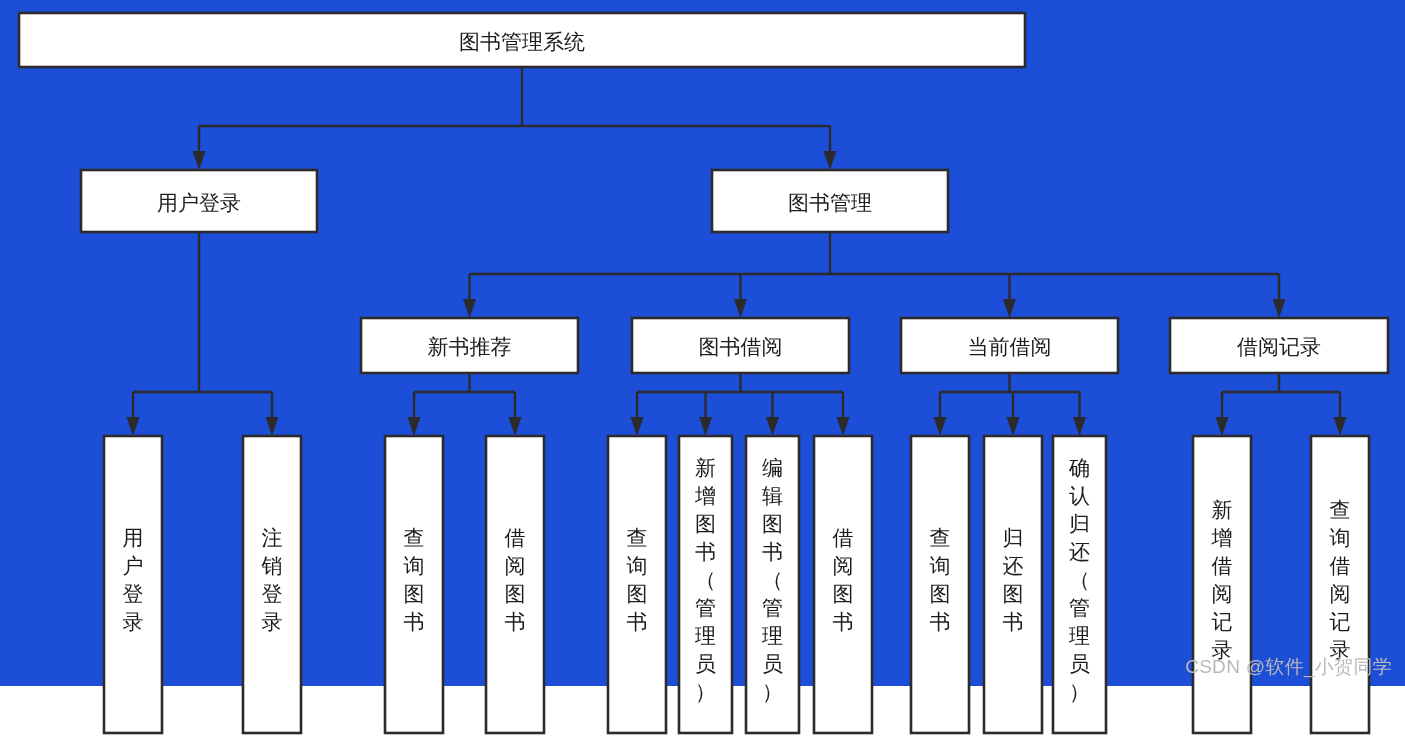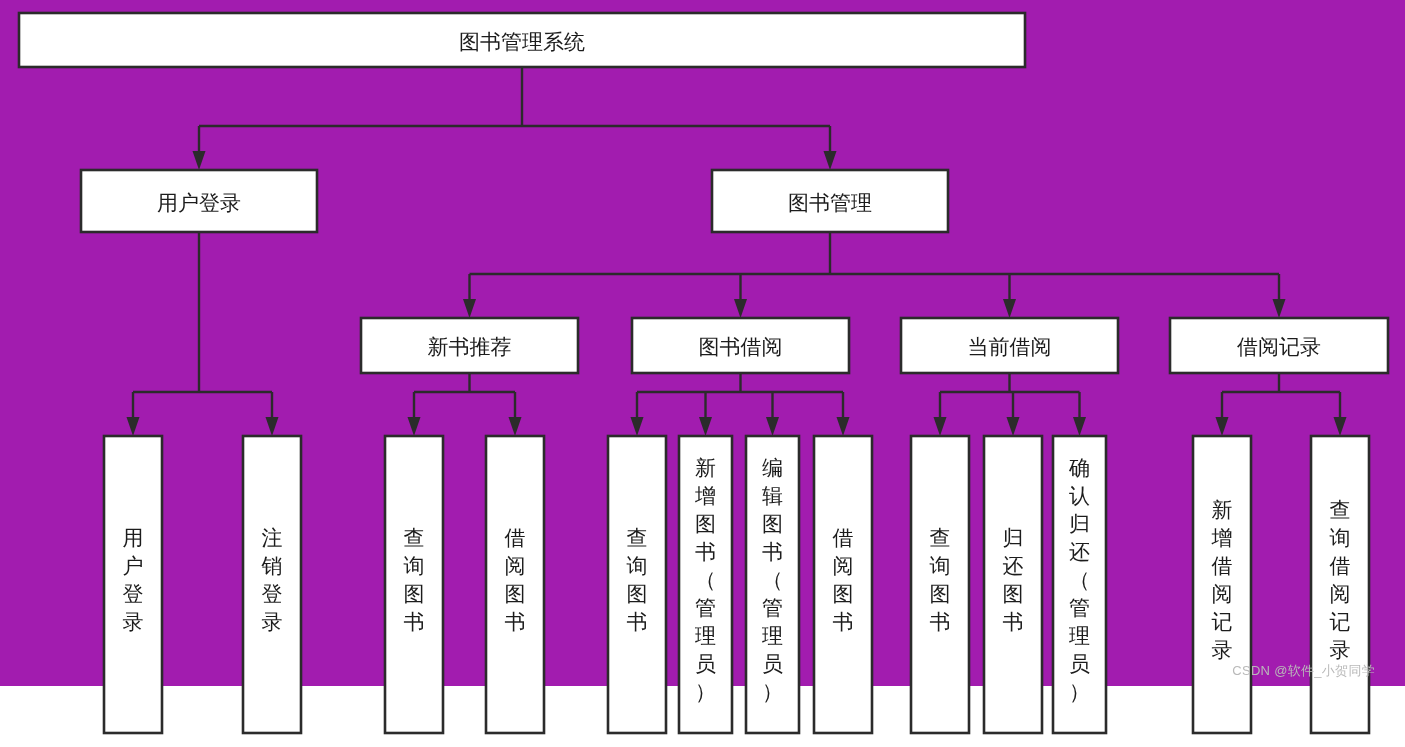--- a/index.html
+++ b/index.html
@@ -12,21 +12,21 @@
     width: 1405px;
     height: 747px;
     font-family: "Liberation Sans", "DejaVu Sans", sans-serif;
     overflow: hidden;
     position: relative;
   }
   #diagram-root {
     position: relative;
     width: 1405px;
     height: 686px;
-    background: #a21caf;
+    background: #1d4ed8;
   }
   svg.diagram-canvas {
     position: absolute;
     left: 0;
     top: 0;
     width: 1405px;
     height: 747px;
     display: block;
   }
   .node-box {
@@ -54,24 +54,24 @@
   }
   .node-label-v {
     font-family: "Liberation Sans", "DejaVu Sans", sans-serif;
     font-size: 21px;
     fill: #1c1c1c;
     text-anchor: middle;
     white-space: pre;
   }
   .watermark-text {
     position: absolute;
-    right: 30px;
+    right: 13px;
     bottom: 6px;
     font-family: "Liberation Sans", "DejaVu Sans", sans-serif;
-    font-size: 13px;
+    font-size: 19px;
     color: #b9b9b9;
     letter-spacing: 0.3px;
     user-select: none;
     white-space: nowrap;
   }
 </style>
 </head>
 <body>
 
 <div id="diagram-root">

